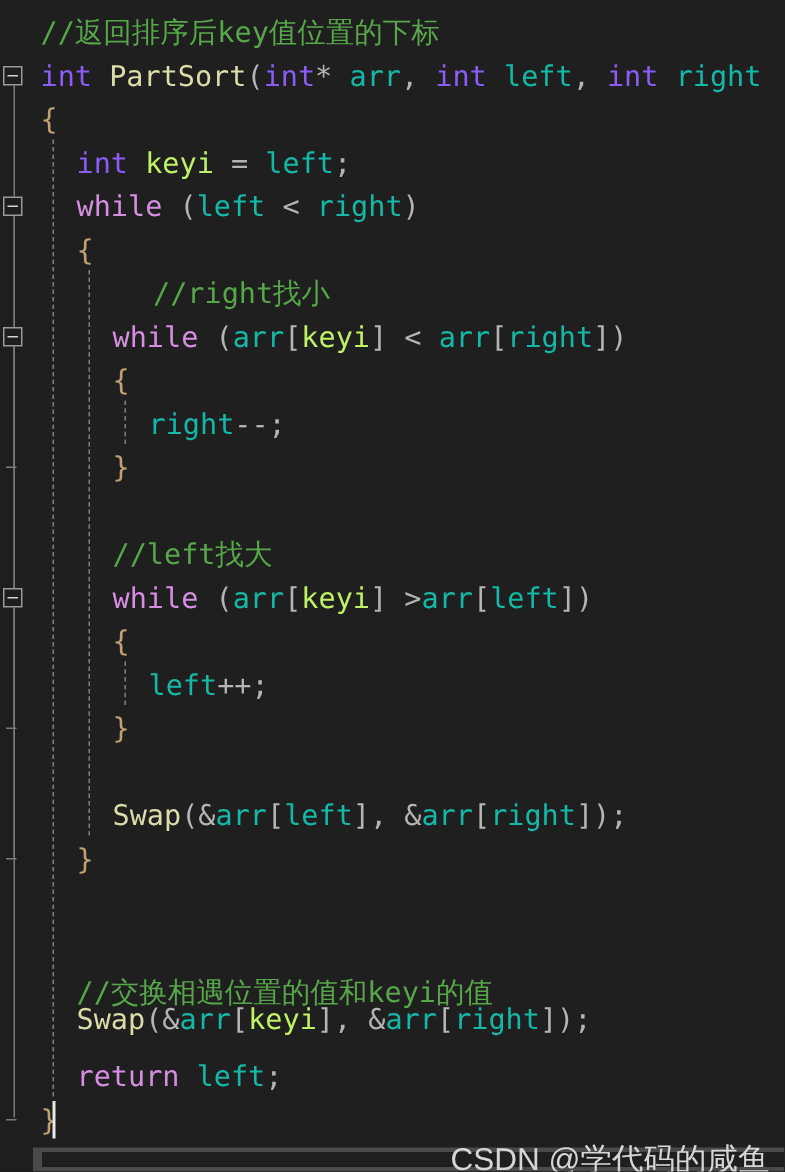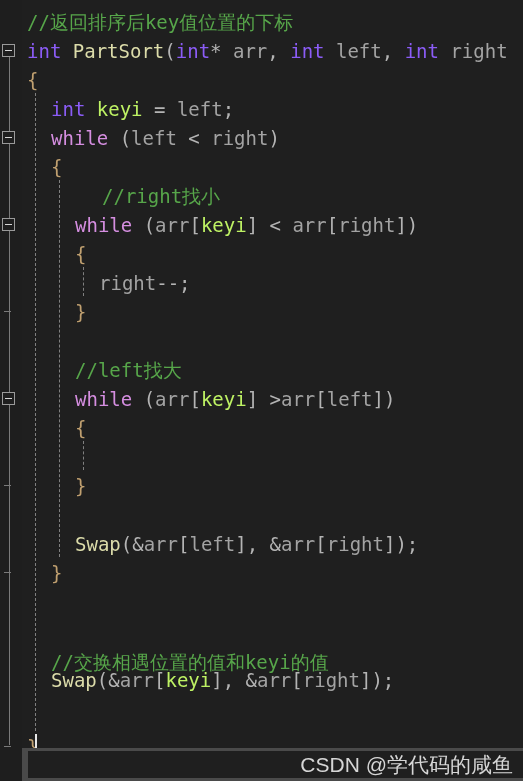--- a/index.html
+++ b/index.html
@@ -93,38 +93,38 @@
     font-size: 19px;
     font-family: "DejaVu Sans Mono", monospace;
     color: #c8c8c8;
     letter-spacing: 0px;
   }
   .tok-cmt  { color: #57a64a; }
   .tok-kw   { color: #8b5cf6; }
   .tok-ctl  { color: #d58ee0; }
   .tok-fn   { color: #dcdcaa; }
   .tok-var  { color: #bef264; }
-  .tok-id   { color: #a3a3a3; }
+  .tok-id   { color: #14b8a6; }
   .tok-pun  { color: #b4b4b4; }
   .tok-brc  { color: #c0a070; }
 
   
   .caret {
     position: absolute;
     width: 2px;
     background: #e8e8e8;
   }
 
   
   .watermark-bar {
     position: absolute;
     left: 22px;
     bottom: 0;
     right: 0;
-    height: 33px;
+    height: 16px;
     background: #4a4a4a;
     display: flex;
     align-items: center;
     justify-content: flex-end;
     margin-top: 24px;
   }
   .watermark-inner {
     position: absolute;
     left: 6px;
     top: 3px;
@@ -172,28 +172,30 @@
       <div class="line" style="top: 153px; left: 29px;"><span class="tok-brc">{</span></div>
       <div class="line" style="top: 182px; left: 53px; margin-left: 27px;"><span class="tok-cmt">//right找小</span></div>
       <div class="line" style="top: 211px; left: 53px;"><span class="tok-ctl">while</span><span class="tok-pun"> (</span><span class="tok-id">arr</span><span class="tok-pun">[</span><span class="tok-var">keyi</span><span class="tok-pun">]</span><span class="tok-pun"> &lt; </span><span class="tok-id">arr</span><span class="tok-pun">[</span><span class="tok-id">right</span><span class="tok-pun">])</span></div>
       <div class="line" style="top: 240px; left: 53px;"><span class="tok-brc">{</span></div>
       <div class="line" style="top: 269px; left: 77px;"><span class="tok-id">right</span><span class="tok-pun">--;</span></div>
       <div class="line" style="top: 298px; left: 53px;"><span class="tok-brc">}</span></div>
       <div class="line" style="top: 327px; left: 5px;"></div>
       <div class="line" style="top: 356px; left: 53px;"><span class="tok-cmt">//left找大</span></div>
       <div class="line" style="top: 385px; left: 53px;"><span class="tok-ctl">while</span><span class="tok-pun"> (</span><span class="tok-id">arr</span><span class="tok-pun">[</span><span class="tok-var">keyi</span><span class="tok-pun">]</span><span class="tok-pun"> &gt;</span><span class="tok-id">arr</span><span class="tok-pun">[</span><span class="tok-id">left</span><span class="tok-pun">])</span></div>
       <div class="line" style="top: 414px; left: 53px;"><span class="tok-brc">{</span></div>
+      <div class="line" style="top: 443px; left: 77px;"><span class="tok-id">left</span><span class="tok-pun">++;</span></div>
       <div class="line" style="top: 472px; left: 53px;"><span class="tok-brc">}</span></div>
       <div class="line" style="top: 501px; left: 5px;"></div>
       <div class="line" style="top: 530px; left: 53px;"><span class="tok-fn">Swap</span><span class="tok-pun">(&amp;</span><span class="tok-id">arr</span><span class="tok-pun">[</span><span class="tok-id">left</span><span class="tok-pun">], &amp;</span><span class="tok-id">arr</span><span class="tok-pun">[</span><span class="tok-id">right</span><span class="tok-pun">]);</span></div>
       <div class="line" style="top: 559px; left: 29px;"><span class="tok-brc">}</span></div>
       <div class="line" style="top: 588px; left: 5px;"></div>
       <div class="line" style="top: 648px; left: 29px;"><span class="tok-cmt">//交换相遇位置的值和keyi的值</span></div>
       <div class="line" style="top: 666px; left: 29px;"><span class="tok-fn">Swap</span><span class="tok-pun">(&amp;</span><span class="tok-id">arr</span><span class="tok-pun">[</span><span class="tok-var">keyi</span><span class="tok-pun">], &amp;</span><span class="tok-id">arr</span><span class="tok-pun">[</span><span class="tok-id">right</span><span class="tok-pun">]);</span></div>
       <div class="line" style="top: 675px; left: 5px;"></div>
+      <div class="line" style="top: 704px; left: 29px;"><span class="tok-ctl">return</span><span class="tok-id"> </span><span class="tok-id">left</span><span class="tok-pun">;</span></div>
       <div class="line" style="top: 733px; left: 5px;"><span class="tok-brc">}</span></div>
       <div class="indent-guide" style="left: 13px; top: 93px; height: 638px;"></div>
       <div class="indent-guide" style="left: 37px; top: 180px; height: 377px;"></div>
       <div class="indent-guide" style="left: 61px; top: 267px; height: 29px;"></div>
       <div class="indent-guide" style="left: 61px; top: 441px; height: 29px;"></div>
     </div>
 
   <div class="caret" id="caret" style="left: 35px; top: 734px; height: 25px;"></div>
 
   <div class="watermark-bar">

